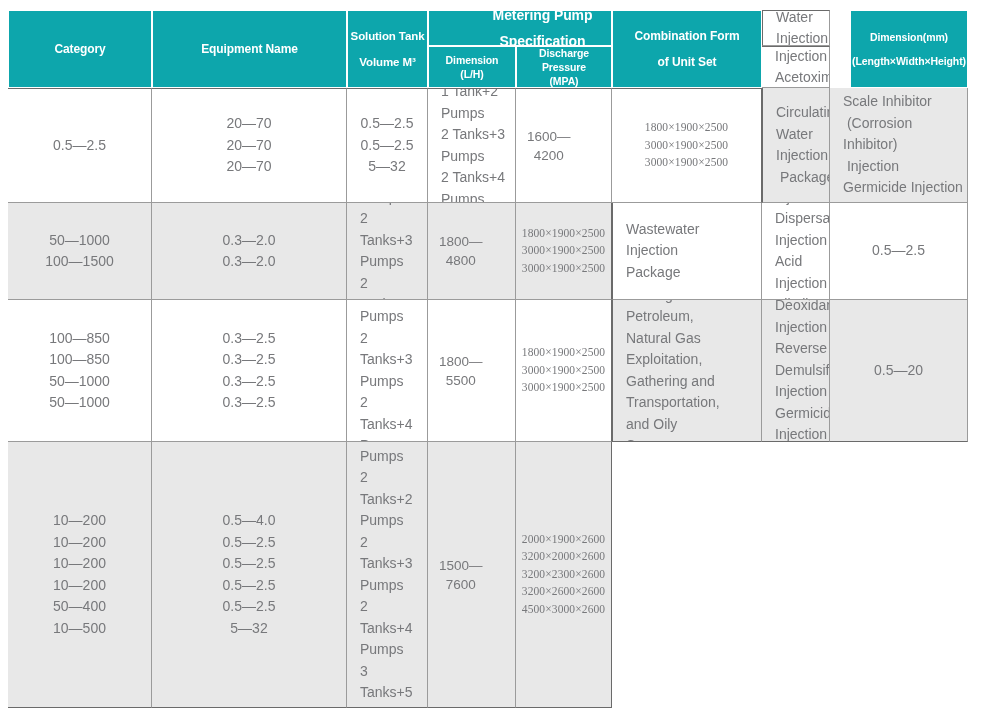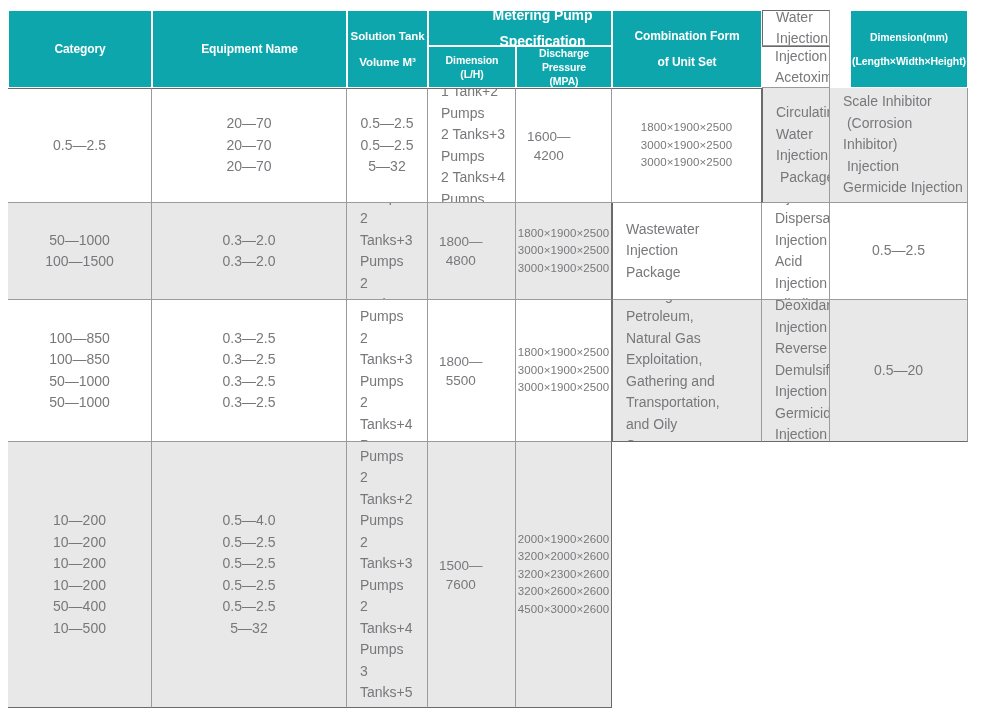--- a/index.html
+++ b/index.html
@@ -34,21 +34,21 @@
   .h-dim{font-size:10.5px;line-height:24px;margin-left:20px;}
   .h-tank{font-size:11.5px;}
   
   .b{
     color:#77787b;font-size:14px;line-height:21.5px;
     border-right:1px solid #9b9b9b;border-bottom:1px solid #9b9b9b;
     background:#ffffff;
   }
   .first-col{border-left:1px solid #6a6a6a;}
   .top-row{border-top:1px solid #6a6a6a;}
-  .last-col{border-right-color:#6a6a6a;}
+  .last-col{border-right-color:#6a6a6a;font-family:Liberation Serif, serif;}
   .last-row{border-bottom-color:#6a6a6a;}
   .alt{background:#e8e8e8;}
   .left{align-items:flex-start;text-align:left;padding-left:13px;padding-right:4px;}
   .dim{font-size:11.5px;line-height:17.5px;letter-spacing:0.1px;}
   .wgt{font-size:13.5px;line-height:19px;text-align:center;align-items:flex-start;padding-left:11px;}
 </style>
 </head>
 <body>
 
 <div class="spec-table">

